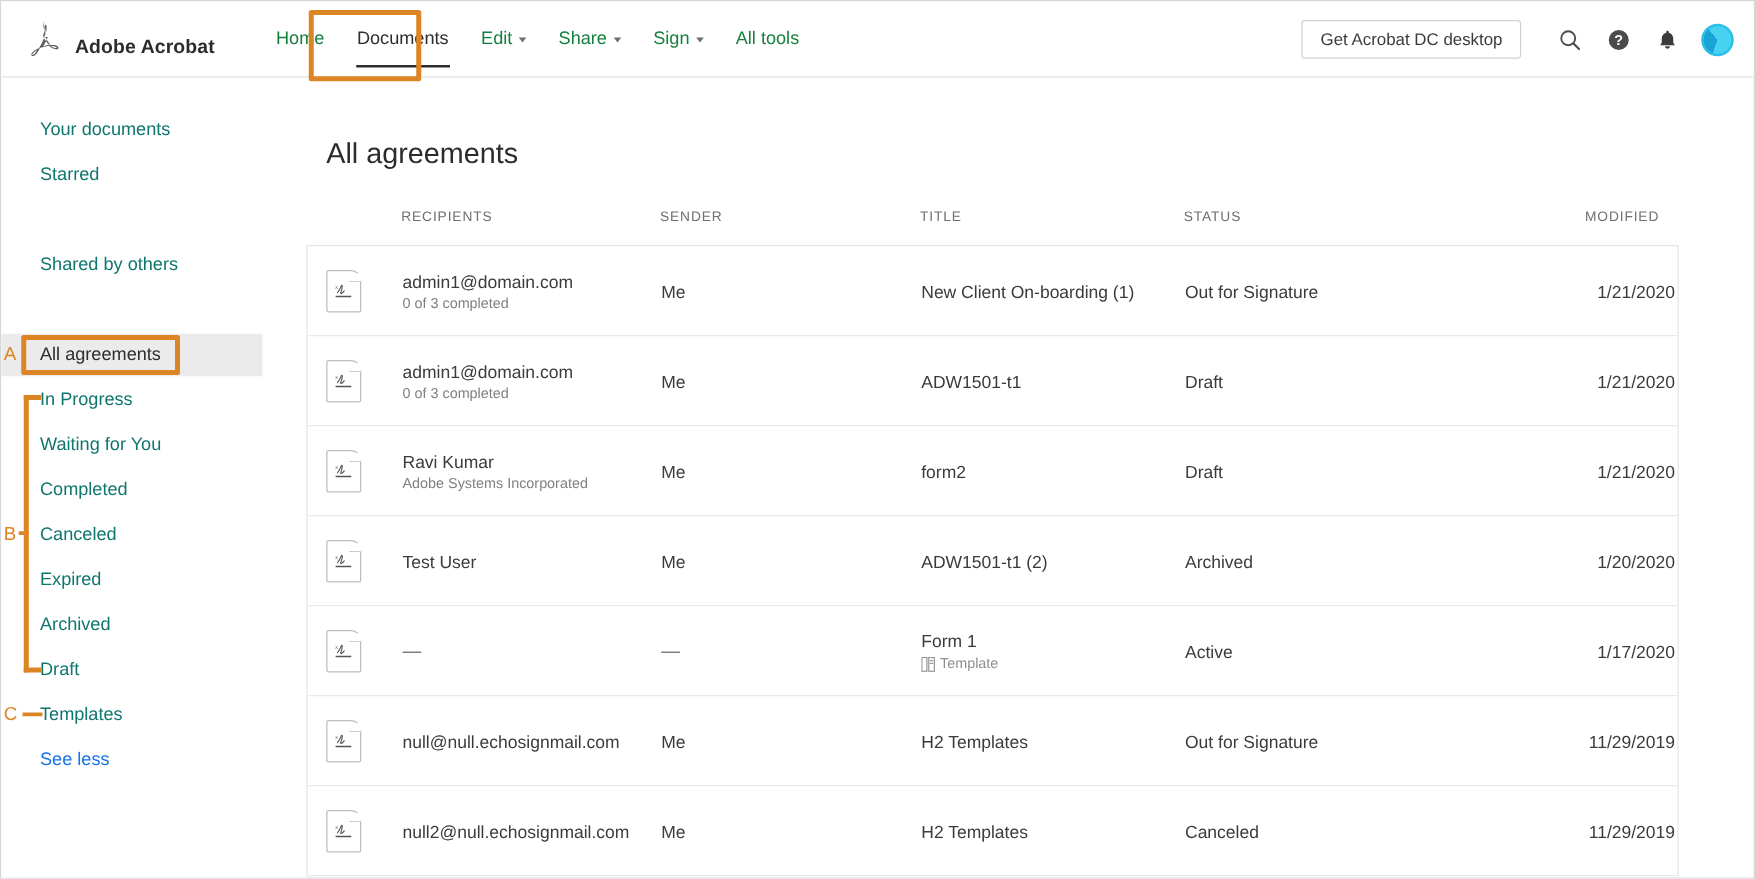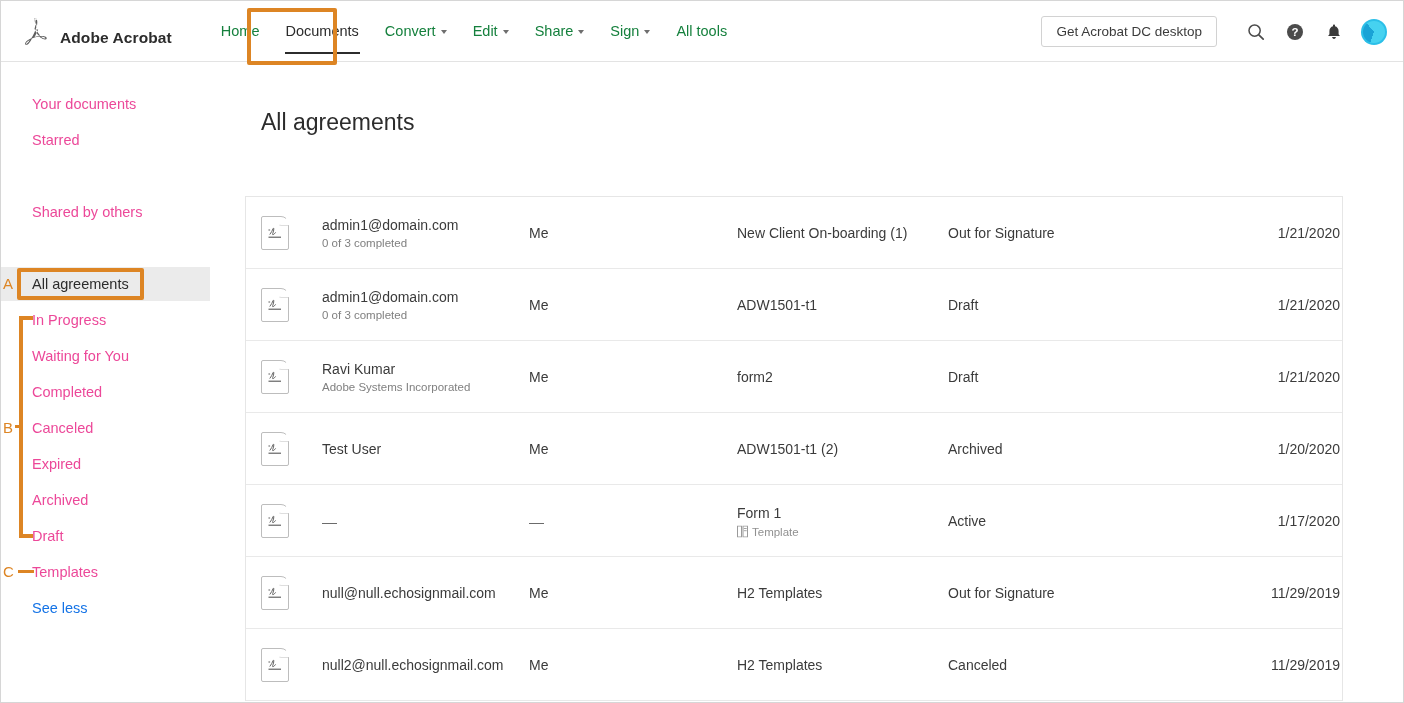--- a/index.html
+++ b/index.html
@@ -87,21 +87,21 @@
 
   
   #sidebar {
     position: absolute; left: 0; top: 62px;
     width: 244px; height: 640px;
     background: #fff;
   }
   .side-item {
     position: absolute; left: 0; width: 209px; height: 34px;
     display: flex; align-items: center;
-    font-size: 14.5px; color: #ec4899;
+    font-size: 14.5px; color: #0f766e;
     padding-left: 31px; cursor: pointer;
     white-space: nowrap;
   }
   .side-item.selected { background: #ebebeb; color: #2c2c2c; }
   .side-item.link { color: #1473e6; }
 
   
   #main { position: absolute; left: 244px; top: 62px; width: 1158px; height: 640px; }
   #page-title {
     position: absolute; left: 16px; top: 46px;
@@ -207,24 +207,20 @@
 
     <div id="mainnav">
       <div class="nav-item">
         <span>Home</span>
       </div>
       <div class="nav-item active">
         <span>Documents</span>
         <span class="nav-underline"></span>
       </div>
       <div class="nav-item">
-        <span>Convert</span>
-        <span class="caret"></span>
-      </div>
-      <div class="nav-item">
         <span>Edit</span>
         <span class="caret"></span>
       </div>
       <div class="nav-item">
         <span>Share</span>
         <span class="caret"></span>
       </div>
       <div class="nav-item">
         <span>Sign</span>
         <span class="caret"></span>
@@ -301,20 +297,27 @@
       </div>
     <div class="side-item link" style="top:528px">
         <span>See less</span>
       </div>
   </div>
 
   <div id="main">
 
     <h1 id="page-title">All agreements</h1>
 
+    <div id="table-head">
+      <span class="th" id="th-recipients">RECIPIENTS</span>
+      <span class="th" id="th-sender">SENDER</span>
+      <span class="th" id="th-title">TITLE</span>
+      <span class="th" id="th-status">STATUS</span>
+      <span class="th" id="th-modified">MODIFIED</span>
+    </div>
 
     <div id="table">
 
       <div class="trow">
         <div class="c-icon">
           <div class="doc-icon">
               <svg class="sig-glyph" viewBox="0 0 16 14">
                 <path d="M3 8.2c1.3-1.6 2.3-3.6 3-5.5.3-.8.8-.7.8.2 0 1.4-.4 3-1 4.4-.5 1.2-.2 1.7.6 1.3.7-.4 1.4-1.1 2-1.9" fill="none" stroke="#555" stroke-width=".9" stroke-linecap="round"></path>
                 <line x1="1.5" y1="11.2" x2="14" y2="11.2" stroke="#555" stroke-width="1.1"></line>
                 <text x="1.2" y="5.2" font-size="4.2" fill="#555" font-family="Liberation Sans, sans-serif">x</text>

